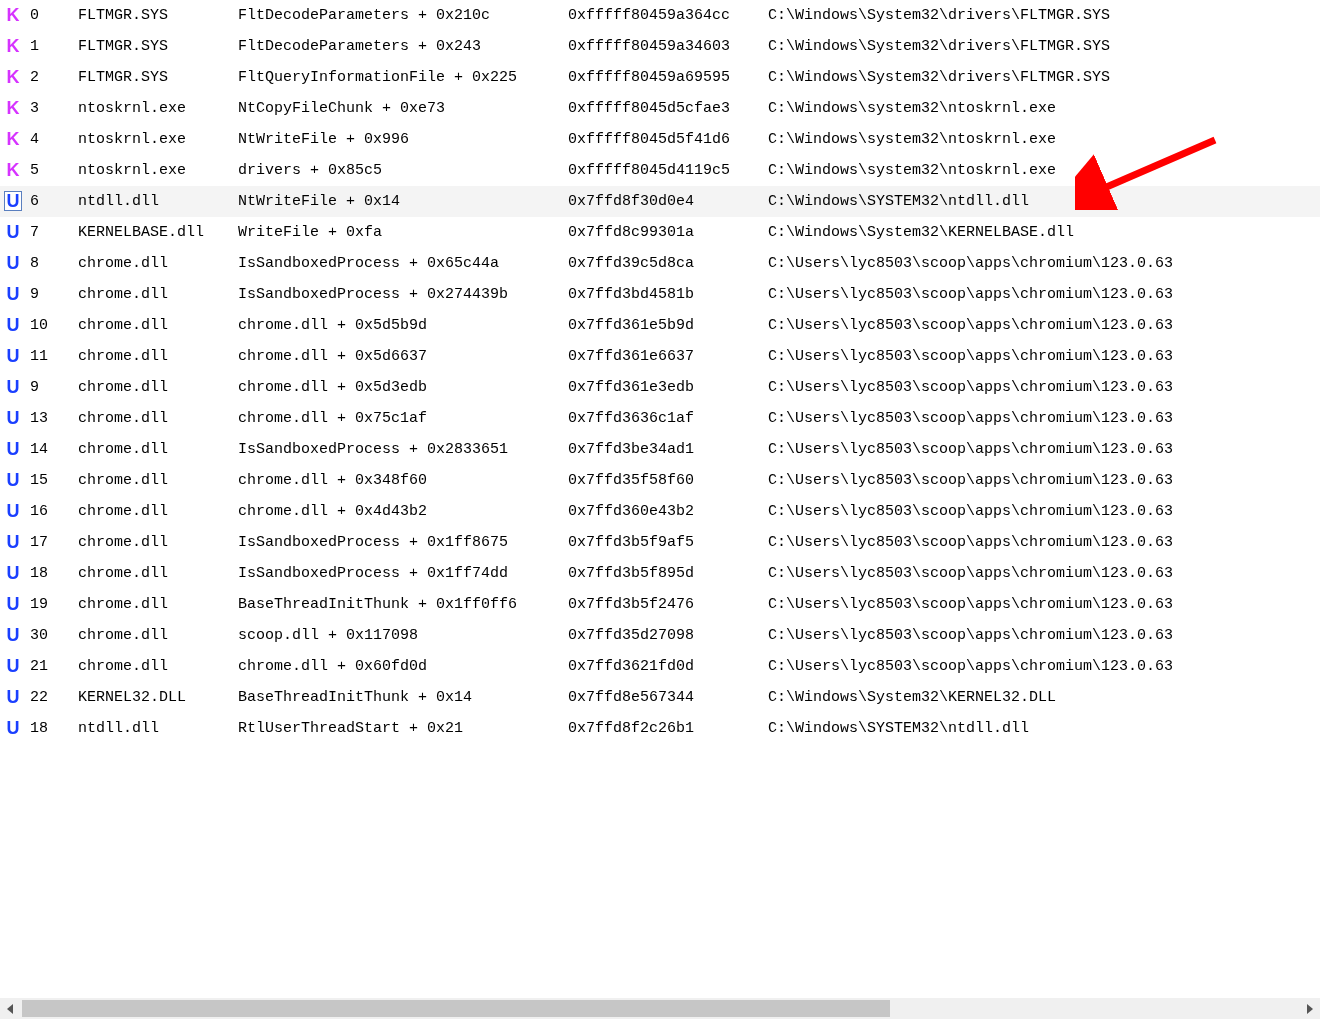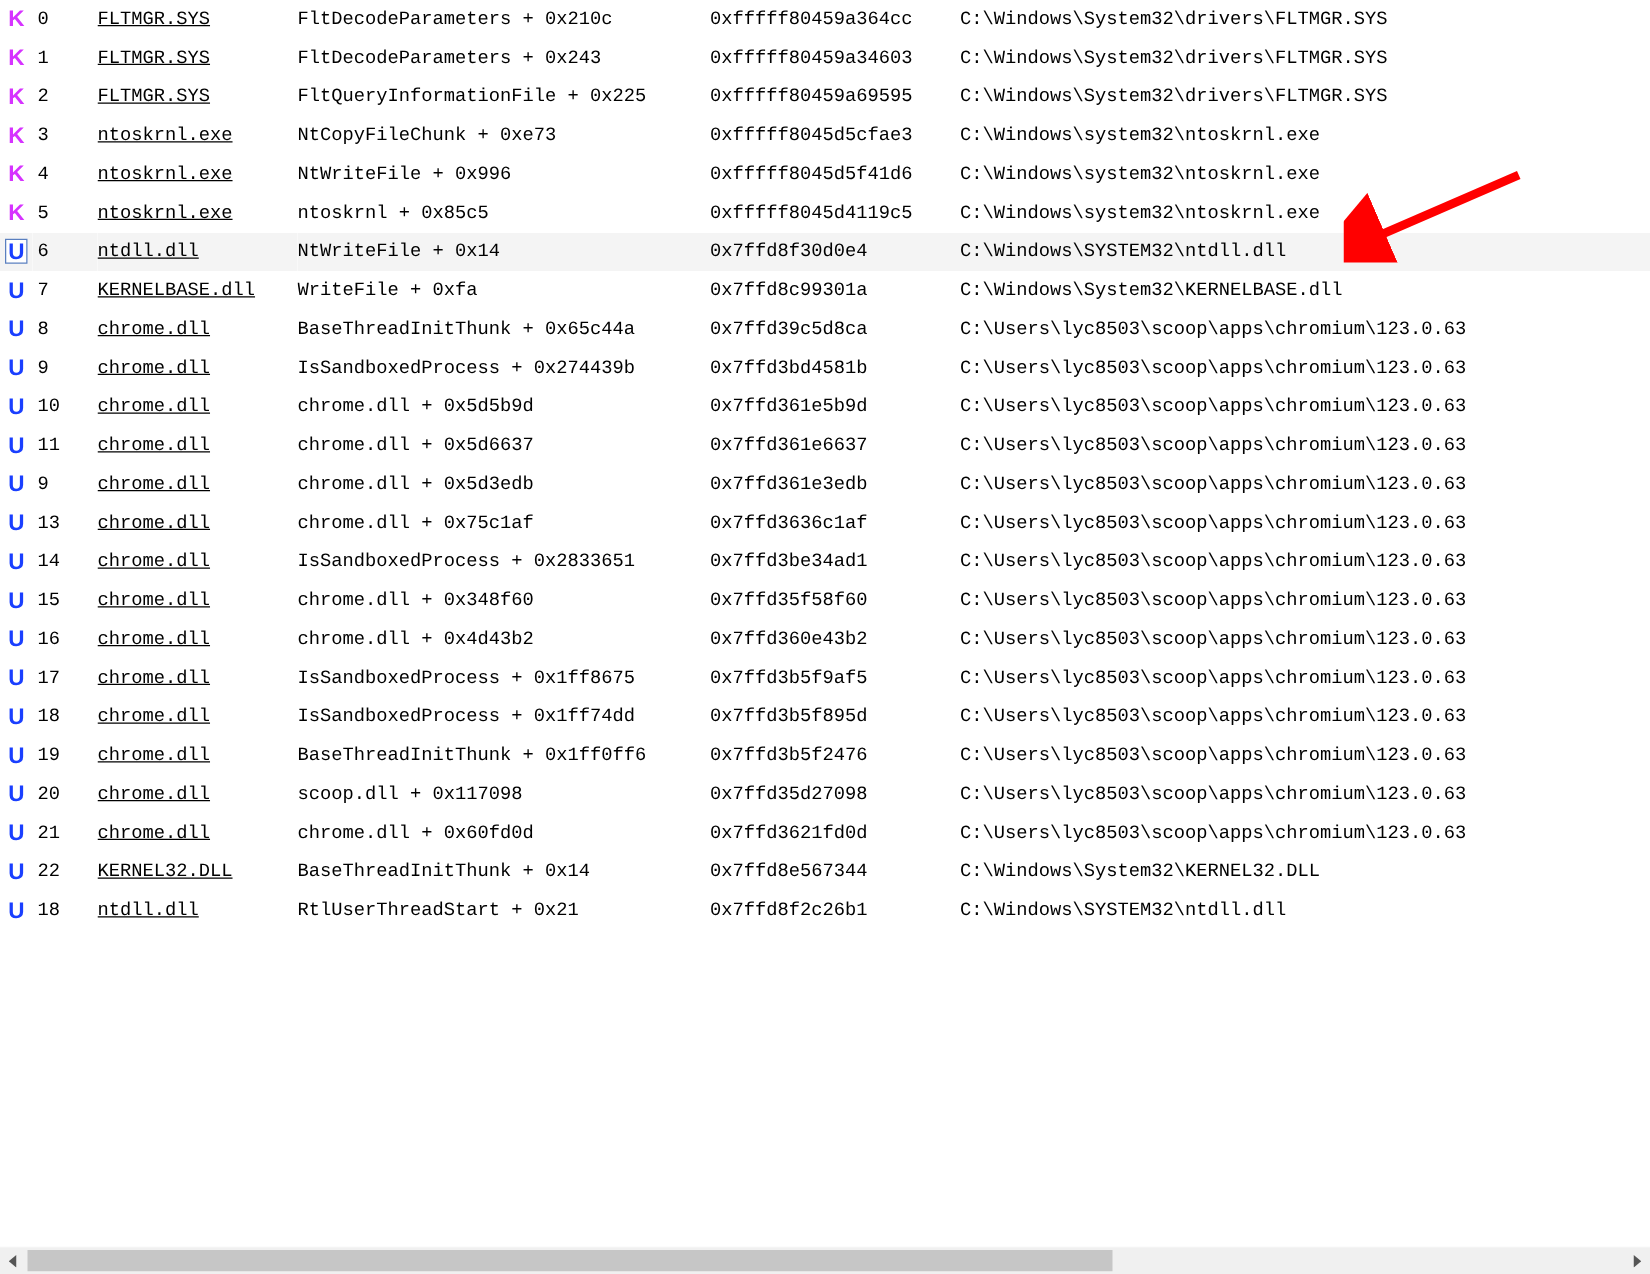--- a/index.html
+++ b/index.html
@@ -31,21 +31,21 @@
     background: #f4f4f4;
   }
   td {
     padding: 0;
     vertical-align: middle;
     white-space: nowrap;
     overflow: hidden;
   }
   td.col-icon   { width: 26px; text-align: center; }
   td.col-index  { width: 52px; padding-left: 4px; }
-  td.col-module { width: 160px; text-decoration: underline; }
+  td.col-module { width: 160px; }
   td.col-func   { width: 330px; margin-left: 36px; }
   td.col-addr   { width: 200px; }
   td.col-path   { }
   .icon {
     display: inline-block;
     font-family: Arial, Helvetica, sans-serif;
     font-weight: 900;
     font-size: 18px;
     line-height: 18px;
     width: 18px;
@@ -139,21 +139,21 @@
           <td class="col-index">4</td>
           <td class="col-module">ntoskrnl.exe</td>
           <td class="col-func">NtWriteFile + 0x996</td>
           <td class="col-addr">0xfffff8045d5f41d6</td>
           <td class="col-path">C:\Windows\system32\ntoskrnl.exe</td>
         </tr>
         <tr>
           <td class="col-icon"><span class="icon kernel">K</span></td>
           <td class="col-index">5</td>
           <td class="col-module">ntoskrnl.exe</td>
-          <td class="col-func">ntoskrnl + 0x85c5</td>
+          <td class="col-func">drivers + 0x85c5</td>
           <td class="col-addr">0xfffff8045d4119c5</td>
           <td class="col-path">C:\Windows\system32\ntoskrnl.exe</td>
         </tr>
         <tr class="selected">
           <td class="col-icon"><span class="icon user selbox">U</span></td>
           <td class="col-index">6</td>
           <td class="col-module">ntdll.dll</td>
           <td class="col-func">NtWriteFile + 0x14</td>
           <td class="col-addr">0x7ffd8f30d0e4</td>
           <td class="col-path">C:\Windows\SYSTEM32\ntdll.dll</td>
@@ -163,21 +163,21 @@
           <td class="col-index">7</td>
           <td class="col-module">KERNELBASE.dll</td>
           <td class="col-func">WriteFile + 0xfa</td>
           <td class="col-addr">0x7ffd8c99301a</td>
           <td class="col-path">C:\Windows\System32\KERNELBASE.dll</td>
         </tr>
         <tr>
           <td class="col-icon"><span class="icon user">U</span></td>
           <td class="col-index">8</td>
           <td class="col-module">chrome.dll</td>
-          <td class="col-func">BaseThreadInitThunk + 0x65c44a</td>
+          <td class="col-func">IsSandboxedProcess + 0x65c44a</td>
           <td class="col-addr">0x7ffd39c5d8ca</td>
           <td class="col-path">C:\Users\lyc8503\scoop\apps\chromium\123.0.63</td>
         </tr>
         <tr>
           <td class="col-icon"><span class="icon user">U</span></td>
           <td class="col-index">9</td>
           <td class="col-module">chrome.dll</td>
           <td class="col-func">IsSandboxedProcess + 0x274439b</td>
           <td class="col-addr">0x7ffd3bd4581b</td>
           <td class="col-path">C:\Users\lyc8503\scoop\apps\chromium\123.0.63</td>
@@ -257,21 +257,21 @@
         <tr>
           <td class="col-icon"><span class="icon user">U</span></td>
           <td class="col-index">19</td>
           <td class="col-module">chrome.dll</td>
           <td class="col-func">BaseThreadInitThunk + 0x1ff0ff6</td>
           <td class="col-addr">0x7ffd3b5f2476</td>
           <td class="col-path">C:\Users\lyc8503\scoop\apps\chromium\123.0.63</td>
         </tr>
         <tr>
           <td class="col-icon"><span class="icon user">U</span></td>
-          <td class="col-index">20</td>
+          <td class="col-index">30</td>
           <td class="col-module">chrome.dll</td>
           <td class="col-func">scoop.dll + 0x117098</td>
           <td class="col-addr">0x7ffd35d27098</td>
           <td class="col-path">C:\Users\lyc8503\scoop\apps\chromium\123.0.63</td>
         </tr>
         <tr>
           <td class="col-icon"><span class="icon user">U</span></td>
           <td class="col-index">21</td>
           <td class="col-module">chrome.dll</td>
           <td class="col-func">chrome.dll + 0x60fd0d</td>

